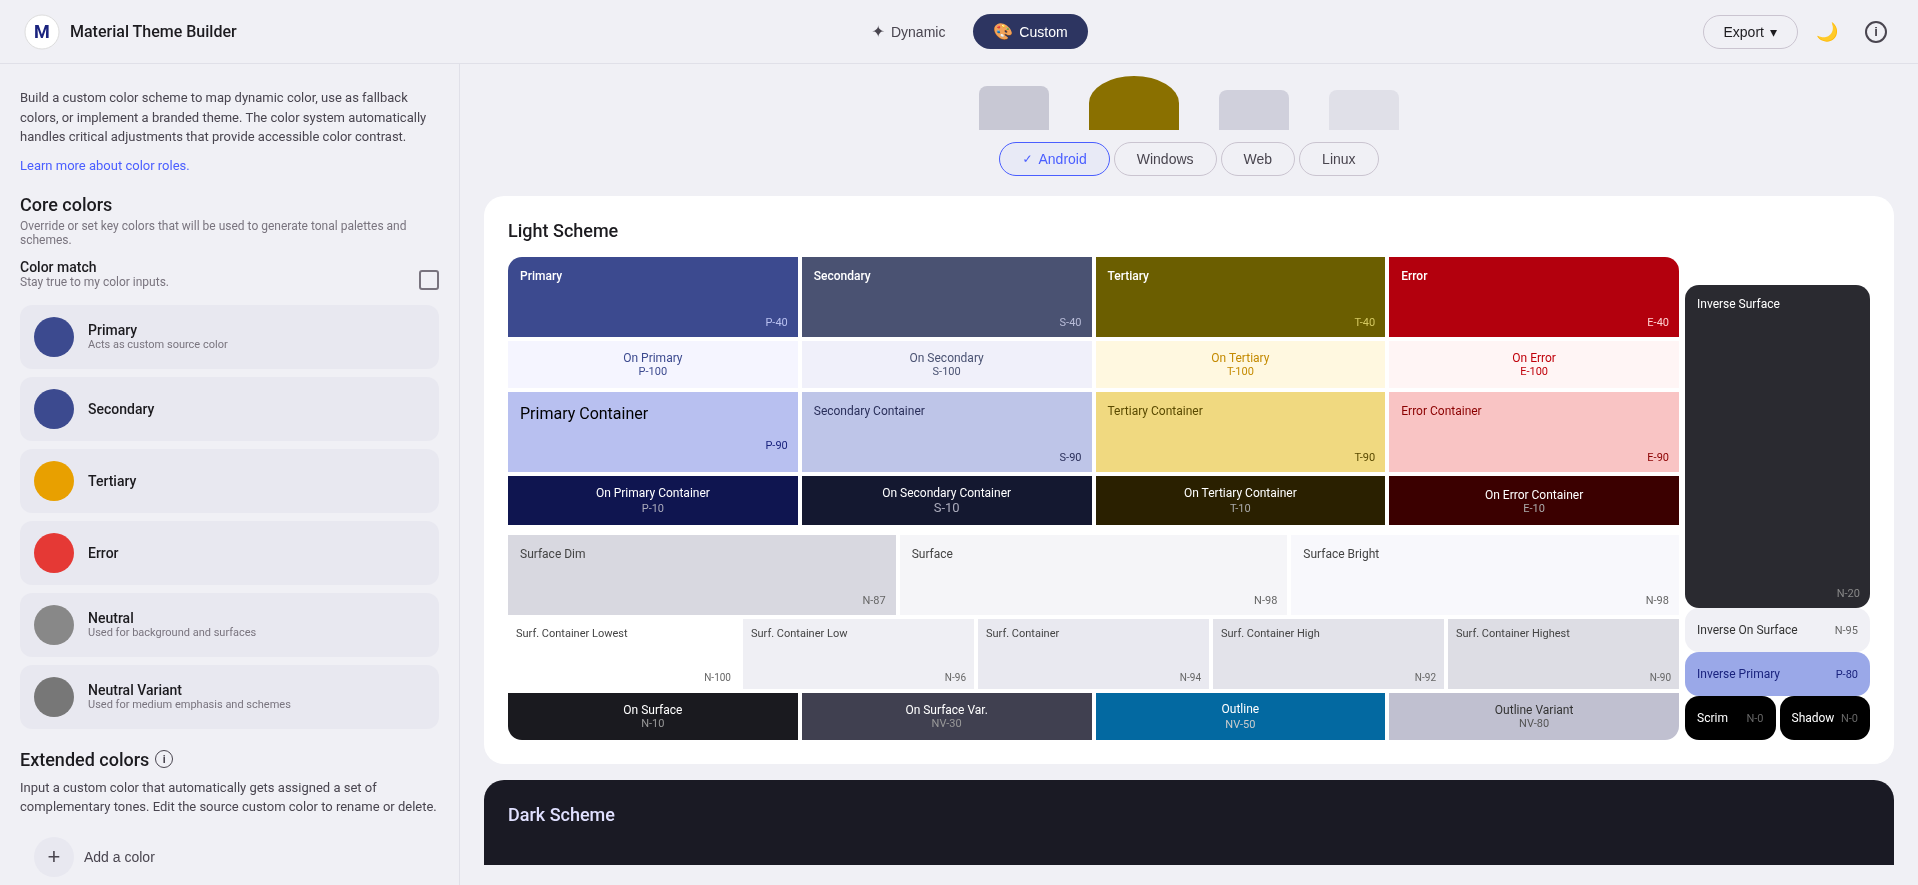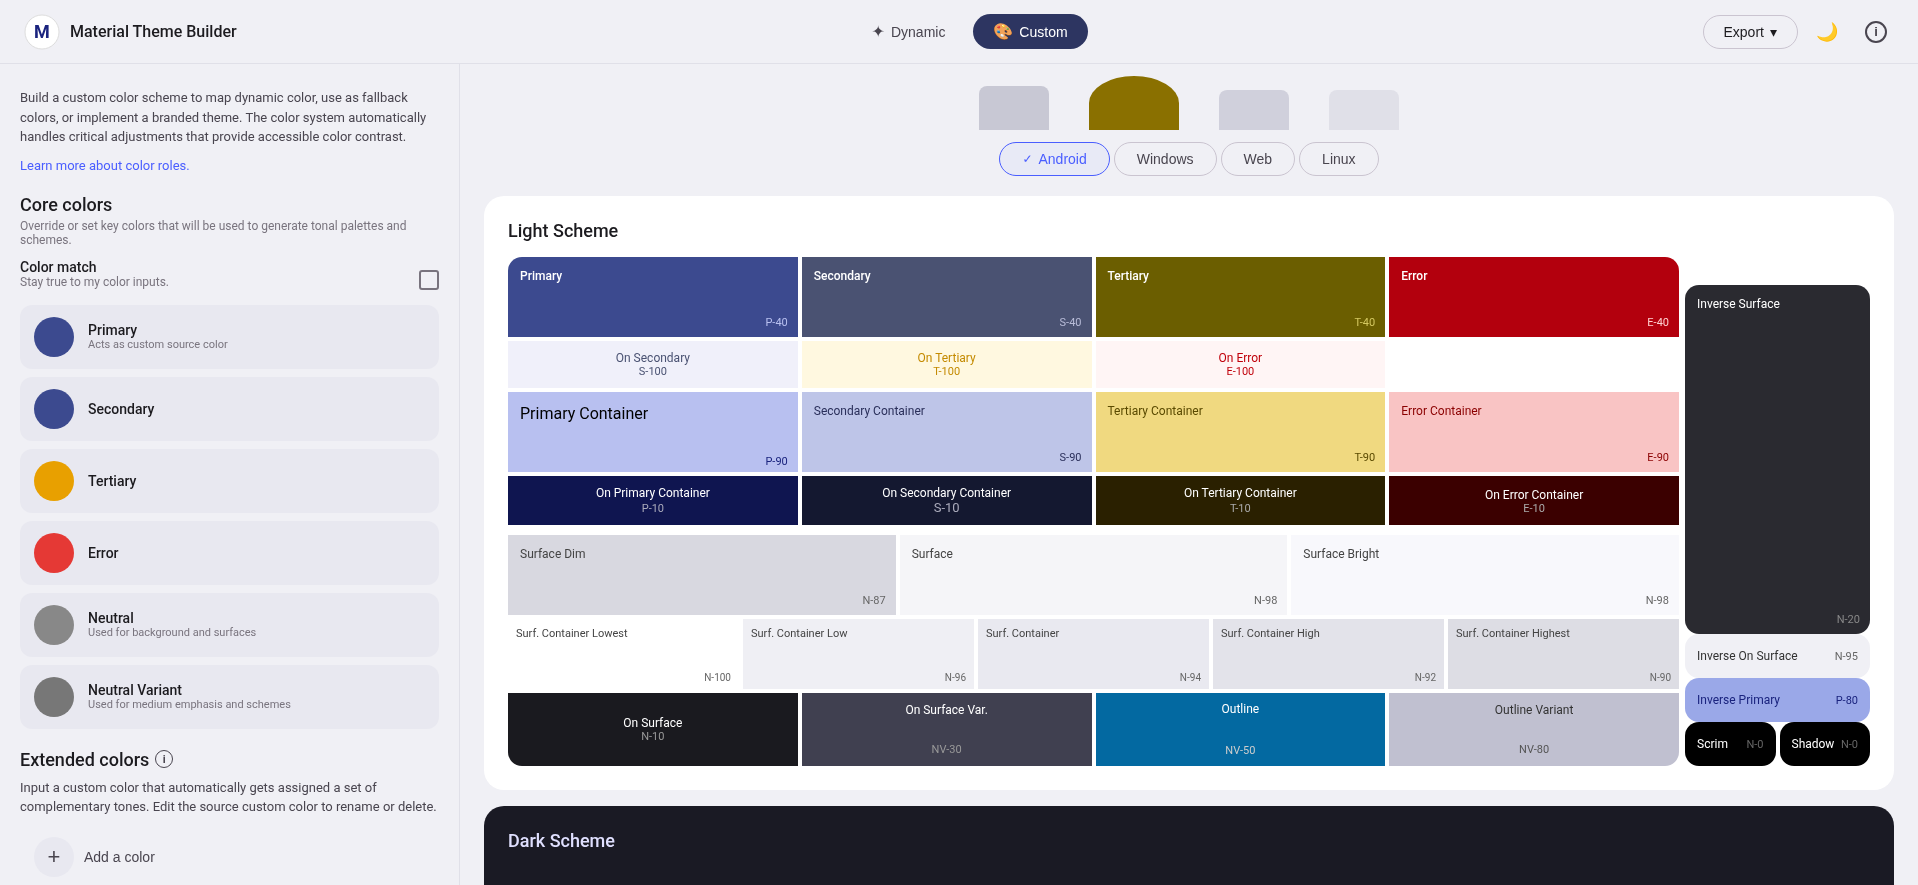--- a/index.html
+++ b/index.html
@@ -463,38 +463,42 @@
               <span class="cell-label" style="color:#fff;font-size:12px;">Tertiary</span>
               <span style="color:#d4c860;font-size:11px;position:absolute;bottom:8px;right:10px;">T-40</span>
             </div>
             <div class="color-cell big-cell" style="background:#b3000d;border-radius:0 14px 0 0;">
               <span class="cell-label" style="color:#fff;font-size:12px;">Error</span>
               <span style="color:#ffd0d0;font-size:11px;position:absolute;bottom:8px;right:10px;">E-40</span>
             </div>
           </div>
 
           <div style="display:grid;grid-template-columns:1fr 1fr 1fr 1fr;gap:4px;margin-bottom:4px;">
+            <div class="color-cell med-cell" style="background:#f5f5ff;display:flex;align-items:center;justify-content:space-between;padding:10px 10px;min-height:44px;">
+              <span style="color:#3c4a8f;font-size:12px;">On Primary</span>
+              <span style="color:#3c4a8f;font-size:11px;">P-100</span>
+            </div>
             <div class="color-cell med-cell" style="background:#f0f0fa;display:flex;align-items:center;justify-content:space-between;padding:10px 10px;min-height:44px;">
               <span style="color:#4a5272;font-size:12px;">On Secondary</span>
               <span style="color:#4a5272;font-size:11px;">S-100</span>
             </div>
             <div class="color-cell med-cell" style="background:#fff8e0;display:flex;align-items:center;justify-content:space-between;padding:10px 10px;min-height:44px;">
               <span style="color:#c48a00;font-size:12px;">On Tertiary</span>
               <span style="color:#c48a00;font-size:11px;">T-100</span>
             </div>
             <div class="color-cell med-cell" style="background:#fff5f5;display:flex;align-items:center;justify-content:space-between;padding:10px 10px;min-height:44px;">
               <span style="color:#c0000a;font-size:12px;">On Error</span>
               <span style="color:#c0000a;font-size:11px;">E-100</span>
             </div>
           </div>
 
           <div style="display:grid;grid-template-columns:1fr 1fr 1fr 1fr;gap:4px;margin-bottom:4px;">
             <div class="color-cell big-cell" style="background:#b8c0f0;min-height:80px;position:relative;">
               <span style="color:#000000;font-size:16px;">Primary Container</span>
-              <span style="color:#1a237e;font-size:11px;position:absolute;bottom:4px;right:10px;">P-90</span>
+              <span style="color:#1a237e;font-size:11px;position:absolute;bottom:20px;right:10px;">P-90</span>
             </div>
             <div class="color-cell big-cell" style="background:#bec5e8;min-height:80px;position:relative;">
               <span style="color:#2a2f5a;font-size:12px;">Secondary Container</span>
               <span style="color:#2a2f5a;font-size:11px;position:absolute;bottom:8px;right:10px;">S-90</span>
             </div>
             <div class="color-cell big-cell" style="background:#f0d980;min-height:80px;position:relative;">
               <span style="color:#5a4a00;font-size:12px;">Tertiary Container</span>
               <span style="color:#5a4a00;font-size:11px;position:absolute;bottom:8px;right:10px;">T-90</span>
             </div>
             <div class="color-cell big-cell" style="background:#f9c4c4;min-height:80px;position:relative;">
@@ -554,21 +558,21 @@
               <span style="color:#444;font-size:11px;line-height:1.3;">Surf. Container High</span>
               <span style="color:#666;font-size:10px;position:absolute;bottom:6px;right:8px;">N-92</span>
             </div>
             <div class="color-cell" style="background:#dddde4;min-height:70px;position:relative;padding:8px;">
               <span style="color:#444;font-size:11px;line-height:1.3;">Surf. Container Highest</span>
               <span style="color:#666;font-size:10px;position:absolute;bottom:6px;right:8px;">N-90</span>
             </div>
           </div>
 
           <div style="display:grid;grid-template-columns:1fr 1fr 1fr 1fr;gap:4px;">
-            <div class="color-cell sm-cell" style="background:#1a1a1f;display:flex;align-items:center;justify-content:space-between;padding:23px 10px;min-height:44px;border-radius:0 0 0 14px;">
+            <div class="color-cell sm-cell" style="background:#1a1a1f;display:flex;align-items:center;justify-content:space-between;padding:10px 10px;min-height:44px;border-radius:0 0 0 14px;">
               <span style="color:#fff;font-size:12px;">On Surface</span>
               <span style="color:#999;font-size:11px;">N-10</span>
             </div>
             <div class="color-cell sm-cell" style="background:#404050;display:flex;align-items:center;justify-content:space-between;padding:10px 10px;min-height:44px;">
               <span style="color:#fff;font-size:12px;">On Surface Var.</span>
               <span style="color:#999;font-size:11px;">NV-30</span>
             </div>
             <div class="color-cell sm-cell" style="background:#0369a1;display:flex;align-items:center;justify-content:space-between;padding:9px 10px;min-height:44px;">
               <span style="color:#fff;font-size:12px;">Outline</span>
               <span style="color:#ccc;font-size:11px;">NV-50</span>

